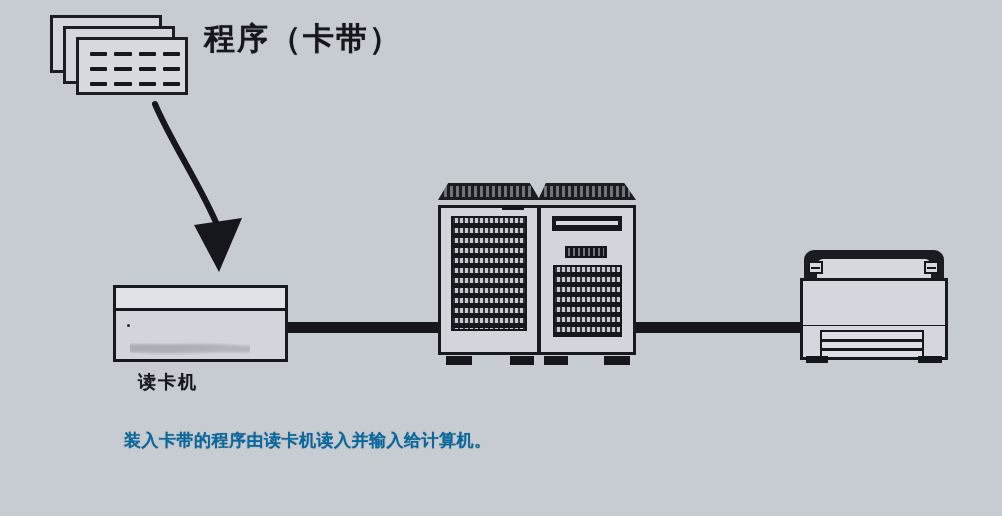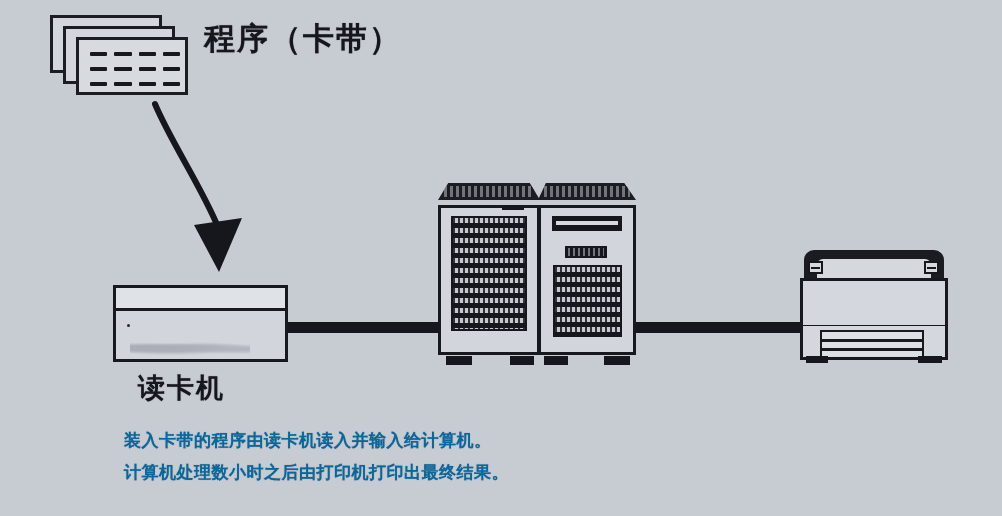--- a/index.html
+++ b/index.html
@@ -99,21 +99,21 @@
     position: absolute;
     left: 14px; top: 30px;
     width: 120px; height: 14px;
     opacity: .33;
     background:
       radial-gradient(ellipse at 10% 50%, #5d626c 0 22%, transparent 55%),
       radial-gradient(ellipse at 34% 60%, #6c707a 0 18%, transparent 52%),
       radial-gradient(ellipse at 60% 45%, #70747e 0 14%, transparent 48%),
       radial-gradient(ellipse at 86% 58%, #767a84 0 12%, transparent 46%);
   }
-  #card-reader-label { left: 138px; top: 370px; font-size: 27px; }
+  #card-reader-label { left: 138px; top: 370px; font-size: 18px; }
 
   
   .cable {
     position: absolute;
     height: 11px;
     background: #15171c;
     top: 322px;
   }
   #cable-left  { left: 284px; width: 156px; }
   #cable-right { left: 636px; width: 172px; }
@@ -415,16 +415,15 @@
     <div id="printer-lower"></div>
     <div id="paper-tray"></div>
     <div class="tray-line" id="tray-line-1"></div>
     <div class="tray-line" id="tray-line-2"></div>
     <div class="p-foot" id="p-foot-l"></div>
     <div class="p-foot" id="p-foot-r"></div>
   </div>
 
   <div id="caption">
     <div class="caption-line">装入卡带的程序由读卡机读入并输入给计算机。</div>
-    <div class="caption-line">计算机处理数小时之后由打印机打印出最终结果。</div>
   </div>
 
 </div>
 
 </body></html>

